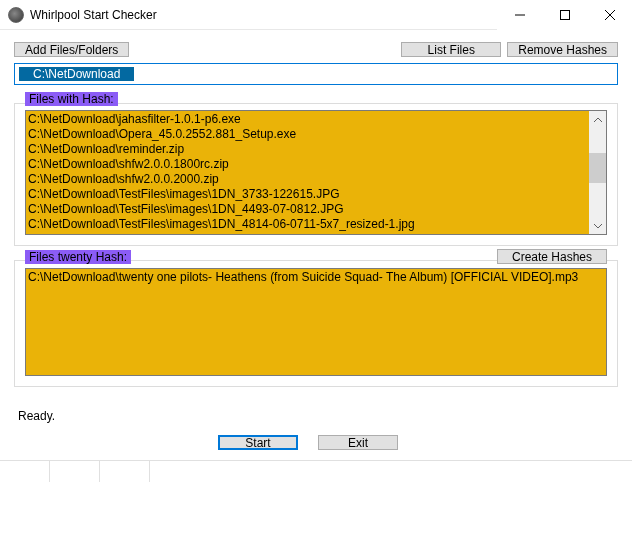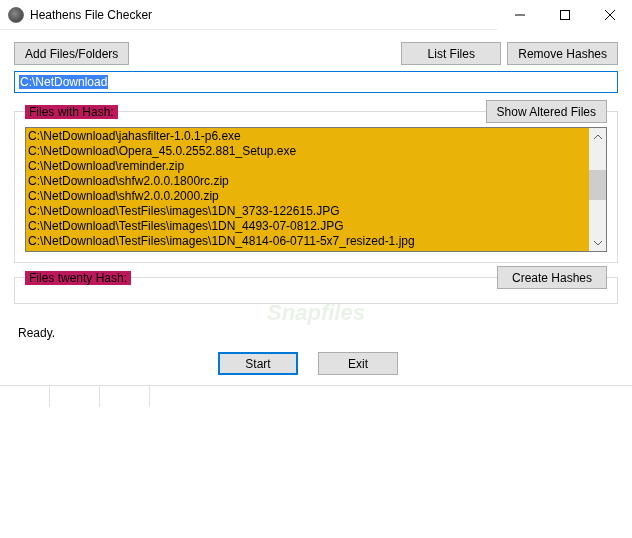--- a/index.html
+++ b/index.html
@@ -7,33 +7,33 @@
 
 .titlebar { height: 30px; display: flex; align-items: center; padding-left: 8px; border-bottom: 1px solid #e8e8e8; }
 .titlebar .icon { width: 16px; height: 16px; margin-right: 6px; border-radius: 50%; background: radial-gradient(circle at 40% 40%, #888, #333); border: 1px solid #666; }
 .titlebar .title { font-size: 12px; color: #000; flex: 1; }
 .winctrls { display: flex; height: 100%; }
 .winctrl { width: 45px; height: 30px; display: flex; align-items: center; justify-content: center; background: #fff; }
 .winctrl svg { stroke: #000; stroke-width: 1; fill: none; }
 
 .content { padding: 12px 14px 0 14px; }
 
-.btn { background: #e1e1e1; border: 1px solid #adadad; padding: 3px 10px; font-size: 12px; font-family: inherit; cursor: default; height: 23px; display: inline-flex; align-items: center; justify-content: center; }
+.btn { background: #e1e1e1; border: 1px solid #adadad; padding: 3px 10px; font-size: 12px; font-family: inherit; cursor: default; height: 15px; display: inline-flex; align-items: center; justify-content: center; }
 .btn.primary { border: 2px solid #0078d7; padding: 2px 9px; }
 
 .row1 { display: flex; gap: 6px; margin-bottom: 6px; }
 .row1 .spacer { flex: 1; }
 .row1 .btn { min-width: 100px; }
 
 .pathbox { width: 100%; height: 22px; border: 1px solid #0078d7; background: #fff; padding: 0 4px; display: flex; align-items: center; margin-bottom: 18px; }
-.pathbox .seltext { background: #3b82f6; color: #fff; padding: 0 1px; font-size: 12px; }
+.pathbox .seltext { background: #0369a1; color: #fff; padding: 0 14px; font-size: 12px; }
 
 .panel { border: 1px solid #dcdcdc; padding: 10px 10px 10px 10px; margin-bottom: 14px; position: relative; }
 .panel-head { display: flex; align-items: center; margin: -22px 0 4px 0; }
-.panel-head .label { background: #be185d; padding: 0 4px; font-size: 12px; }
+.panel-head .label { background: #8b5cf6; padding: 0 4px; font-size: 12px; }
 .panel-head .spacer { flex: 1; }
 .panel-head .btn { min-width: 110px; }
 
 .listbox { border: 1px solid #7a7a7a; background: #eab308; font-size: 12px; overflow: hidden; position: relative; }
 .listbox .items { padding: 1px 2px; line-height: 15px; white-space: nowrap; overflow: hidden; }
 .list1 { height: 125px; }
 .list2 { height: 108px; }
 
 .scrollbar { position: absolute; right: 0; top: 0; bottom: 0; width: 17px; background: #f0f0f0; display: flex; flex-direction: column; }
 .scrollbar .arrow { height: 17px; display: flex; align-items: center; justify-content: center; }
@@ -48,21 +48,21 @@
 .statusstrip { border-top: 1px solid #e0e0e0; height: 22px; display: flex; }
 .statusstrip .cell { border-right: 1px solid #e0e0e0; width: 50px; height: 100%; }
 
 .watermark { position: absolute; left: 50%; top: 300px; transform: translateX(-50%); opacity: 0.12; font-size: 22px; font-weight: bold; font-style: italic; color: #4a9b3f; pointer-events: none; z-index: -1; }
 </style>
 </head>
 <body>
 
 <div class="titlebar">
   <div class="icon"></div>
-  <div class="title">Heathens File Checker</div>
+  <div class="title">Whirlpool Start Checker</div>
   <div class="winctrls">
     <div class="winctrl">
         <svg width="10" height="10">
           <line x1="0" y1="5" x2="10" y2="5"></line>
         </svg>
       </div>
     <div class="winctrl">
         <svg width="10" height="10">
           <rect x="0.5" y="0.5" width="9" height="9"></rect>
         </svg>
@@ -86,21 +86,20 @@
   </div>
 
   <div class="pathbox">
     <span class="seltext">C:\NetDownload</span>
   </div>
 
   <div class="panel">
     <div class="panel-head">
       <span class="label">Files with Hash:</span>
       <div class="spacer"></div>
-      <button class="btn">Show Altered Files</button>
     </div>
     <div class="listbox list1">
       <div class="items" id="hash-items">
           <div>C:\NetDownload\jahasfilter-1.0.1-p6.exe</div>
           <div>C:\NetDownload\Opera_45.0.2552.881_Setup.exe</div>
           <div>C:\NetDownload\reminder.zip</div>
           <div>C:\NetDownload\shfw2.0.0.1800rc.zip</div>
           <div>C:\NetDownload\shfw2.0.0.2000.zip</div>
           <div>C:\NetDownload\TestFiles\images\1DN_3733-122615.JPG</div>
           <div>C:\NetDownload\TestFiles\images\1DN_4493-07-0812.JPG</div>
@@ -123,20 +122,25 @@
       </div>
     </div>
   </div>
 
   <div class="panel">
     <div class="panel-head">
       <span class="label">Files twenty Hash:</span>
       <div class="spacer"></div>
       <button class="btn">Create Hashes</button>
     </div>
+    <div class="listbox list2">
+      <div class="items" id="nohash-items">
+          <div>C:\NetDownload\twenty one pilots- Heathens (from Suicide Squad- The Album) [OFFICIAL VIDEO].mp3</div>
+        </div>
+    </div>
   </div>
 
   <div class="status">Ready.</div>
 
 </div>
 
 <div class="bottombar">
   <button class="btn primary">Start</button>
   <button class="btn">Exit</button>
 </div>

